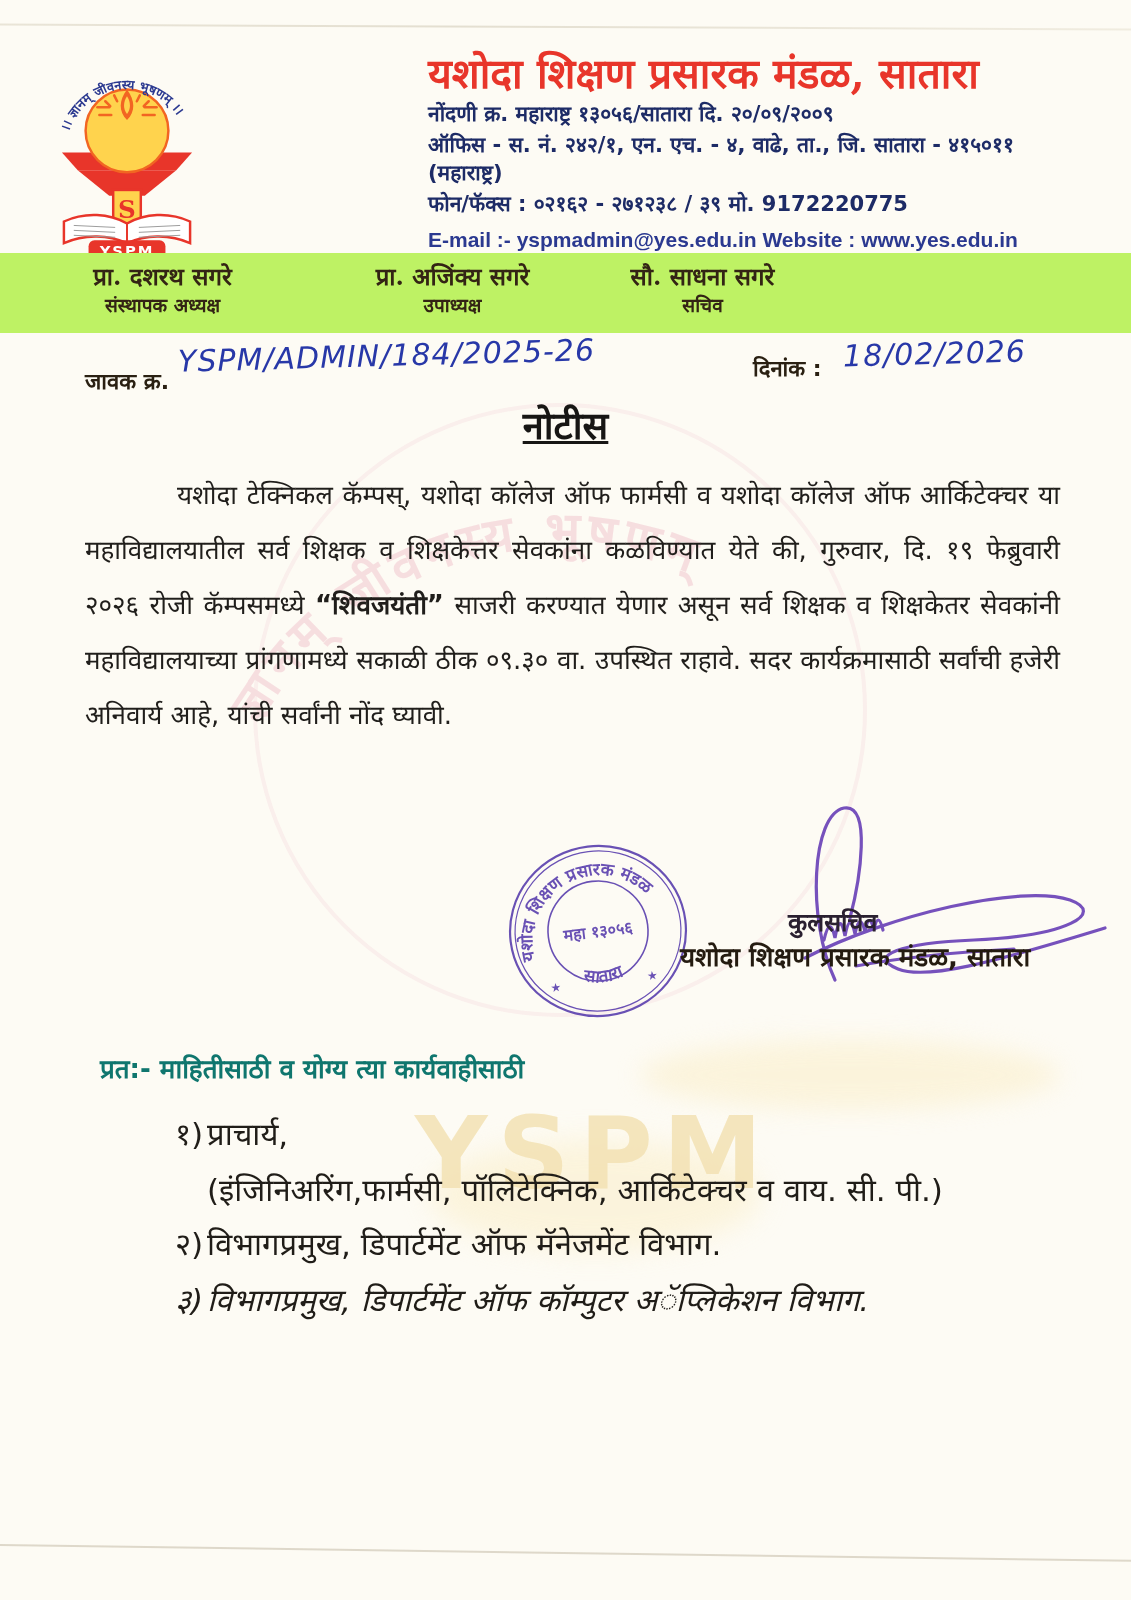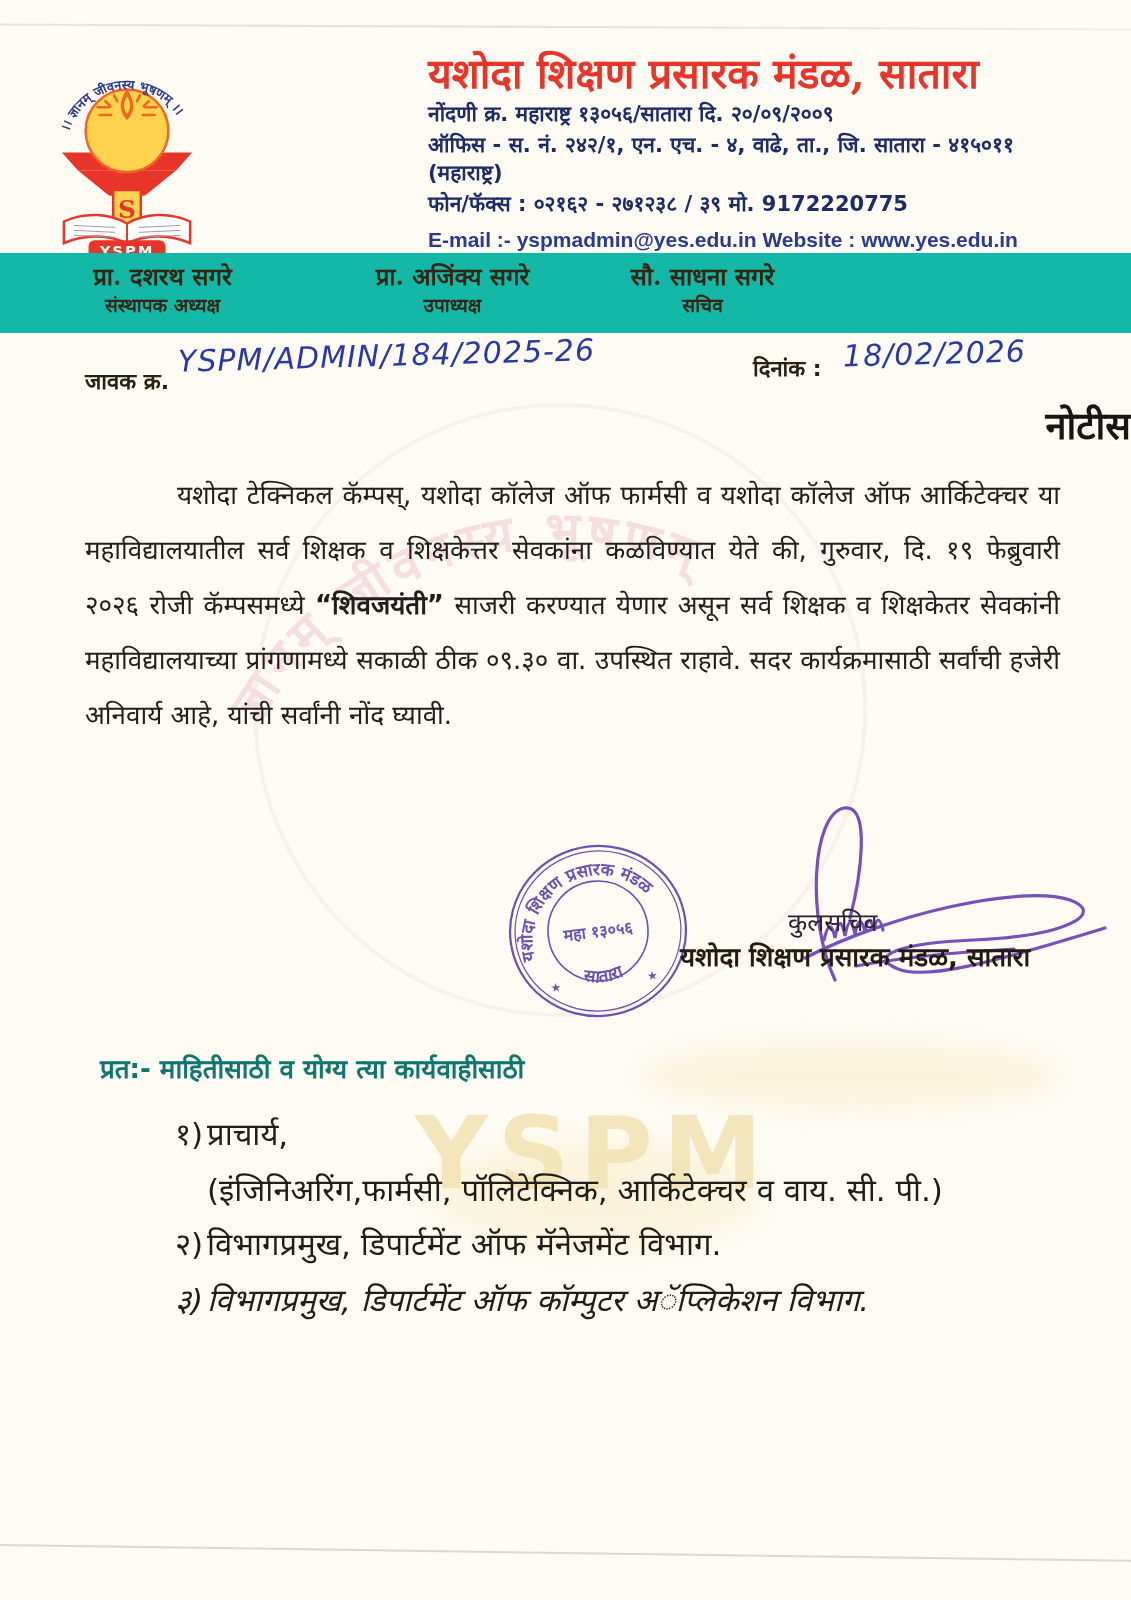--- a/index.html
+++ b/index.html
@@ -23,48 +23,48 @@
     border-radius:50%;filter:blur(14px);opacity:.7;}
   
   .logo{position:absolute;left:58px;top:44px;}
   .hdr{position:absolute;left:428px;top:52px;width:600px;}
   .hdr-title{font-size:41px;font-weight:bold;letter-spacing:0;line-height:1.1;
     font-family:"DejaVu Serif",serif;}
   .hdr-line{font-size:21px;font-weight:bold;color:#1d2b66;margin-top:4px;line-height:1.3;}
   .hdr-email{font-size:21px;font-weight:600;color:#2b3990;margin-top:10px;
     font-family:"Liberation Sans",sans-serif;}
   
-  .band{position:absolute;left:0;top:253px;width:1131px;height:80px;background:#14b8a6;}
+  .band{position:absolute;left:0;top:253px;width:1131px;height:80px;background:#bef264;}
   .off{position:absolute;top:6px;text-align:center;color:#332414;}
   .off-name{font-size:24px;font-weight:bold;font-family:"DejaVu Serif",serif;}
   .off-desig{font-size:19px;font-weight:600;margin-top:0;}
   .off1{left:55px;width:215px;}
   .off2{left:335px;width:235px;}
   .off3{left:595px;width:215px;}
   .off4{left:845px;width:205px;}
   
   .ref-label{position:absolute;font-size:22px;font-weight:bold;color:#2a2012;}
   .ref-outward-label{left:85px;top:365px;}
   .ref-date-label{left:753px;top:352px;}
   .handwriting{position:absolute;color:#2838a8;font-size:30px;font-weight:500;
     font-style:italic;letter-spacing:1px;transform:rotate(-1.6deg);
     font-family:"DejaVu Sans",sans-serif;}
   .ref-outward-value{left:178px;top:338px;}
   .ref-date-value{left:843px;top:336px;}
   
-  .notice-heading{position:absolute;left:0;top:398px;width:1131px;text-align:right;
-    font-size:38px;font-weight:bold;color:#171614;font-family:"DejaVu Serif",serif;}
+  .notice-heading{position:absolute;left:0;top:398px;width:1131px;text-align:center;
+    font-size:38px;font-weight:bold;color:#171614;font-family:"DejaVu Serif",serif;text-decoration:underline;}
   .notice-body{position:absolute;left:85px;top:468px;width:975px;margin:0;
     font-size:26px;line-height:55px;text-align:justify;text-indent:92px;color:#201e1b;}
   .notice-body .hl{font-weight:bold;}
   
   .stamp{position:absolute;left:503px;top:840px;transform:rotate(-7deg);opacity:.9;}
   
   .sign{position:absolute;left:760px;top:788px;}
-  .signatory-desig{position:absolute;left:788px;top:904px;font-size:25px;font-weight:normal;color:#2a2030;}
+  .signatory-desig{position:absolute;left:788px;top:904px;font-size:25px;font-weight:bold;color:#2a2030;}
   .signatory-org{position:absolute;left:680px;top:938px;font-size:26px;font-weight:600;color:#241b10;}
   
   .copies-heading{position:absolute;left:100px;top:1050px;font-size:26px;font-weight:bold;color:#0f766e;}
   .copy-row{position:absolute;left:175px;font-size:31px;color:#201d18;white-space:nowrap;}
   .copy-num{display:inline-block;width:32px;}
   .copy-1{top:1112px;}
   .copy-1sub{top:1168px;left:207px;}
   .copy-2{top:1222px;}
   .copy-3{top:1278px;font-style:italic;}
 </style>

